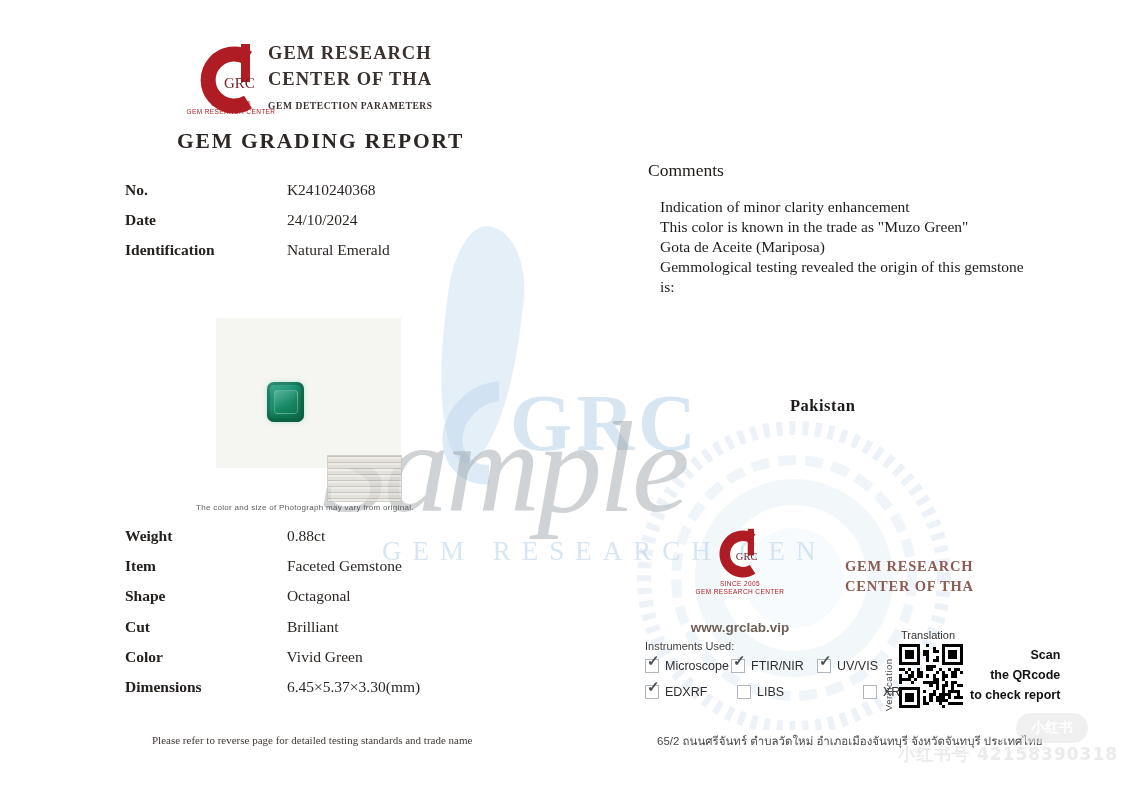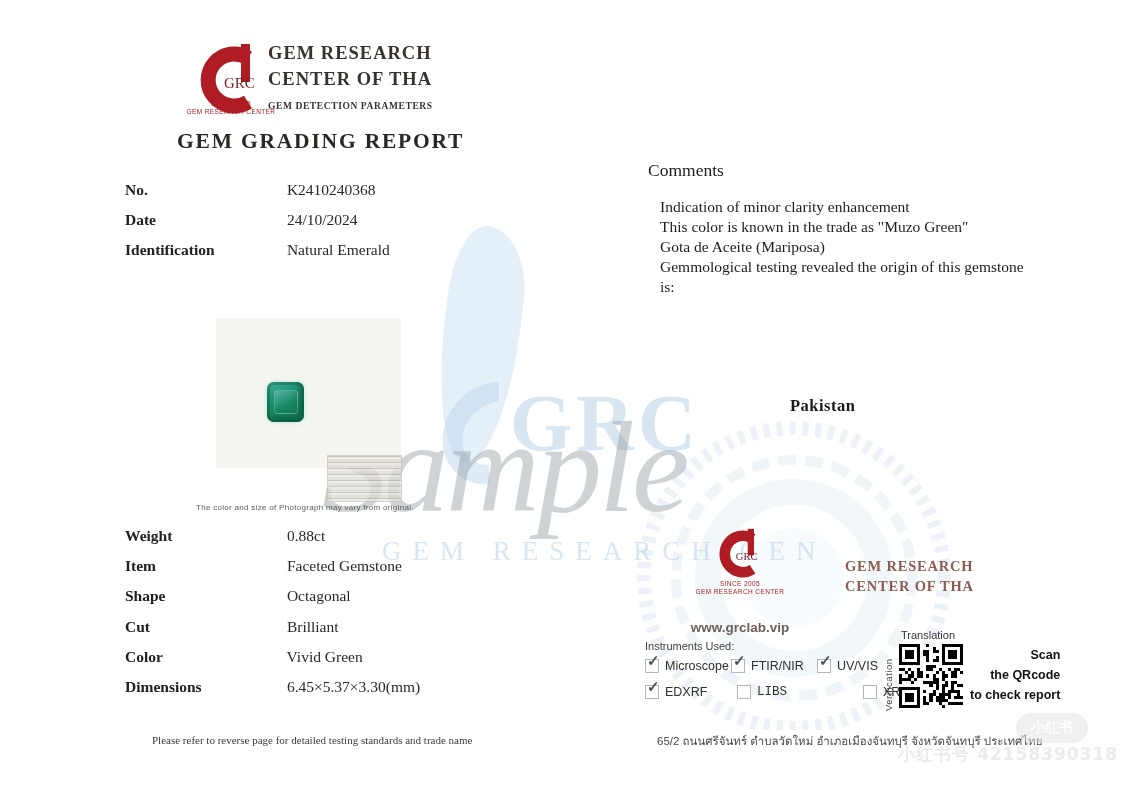--- a/index.html
+++ b/index.html
@@ -67,21 +67,21 @@
   
   .org-maroon{left:845px;top:556px;font-size:14.5px;font-weight:bold;color:#8d5b54;letter-spacing:0.8px;line-height:20px;}
 
   
   .ins-title{left:645px;top:640px;font-size:11px;color:#3f3f3f;font-family:"Liberation Sans",sans-serif;}
   .ins{position:absolute;display:flex;align-items:center;gap:6px;font-size:12.5px;color:#2f2f2f;
        font-family:"Liberation Sans",sans-serif;}
   .ins .box{width:12px;height:12px;border:1px solid #b0b6bc;position:relative;flex:none;background:#fff;}
   .ins .mark{position:absolute;left:1px;top:-7px;font-size:15px;color:#4a4f54;font-weight:bold;line-height:1;}
   #ins0{left:645px;top:659px;} #ins1{left:731px;top:659px;} #ins2{left:817px;top:659px;}
-  #ins3{left:645px;top:685px;} #ins4{left:737px;top:685px;font-family:Liberation Mono, monospace;} #ins5{left:822px;top:685px;padding-left:41px;}
+  #ins3{left:645px;top:685px;} #ins4{left:737px;top:685px;} #ins5{left:822px;top:685px;padding-left:41px;}
 
   
   .translation{left:901px;top:629px;font-size:11px;color:#333;font-family:"Liberation Sans",sans-serif;}
   .verification{left:883px;top:645px;height:66px;font-size:9.5px;color:#444;font-family:"Liberation Sans",sans-serif;
                 writing-mode:vertical-rl;transform:rotate(180deg);letter-spacing:0.5px;}
   .qr{left:899px;top:644px;width:64px;height:64px;}
   .scan{left:970px;top:645px;font-size:12.5px;font-weight:bold;color:#111;line-height:20px;
         font-family:"Liberation Sans",sans-serif;text-align:right;}
 
   

